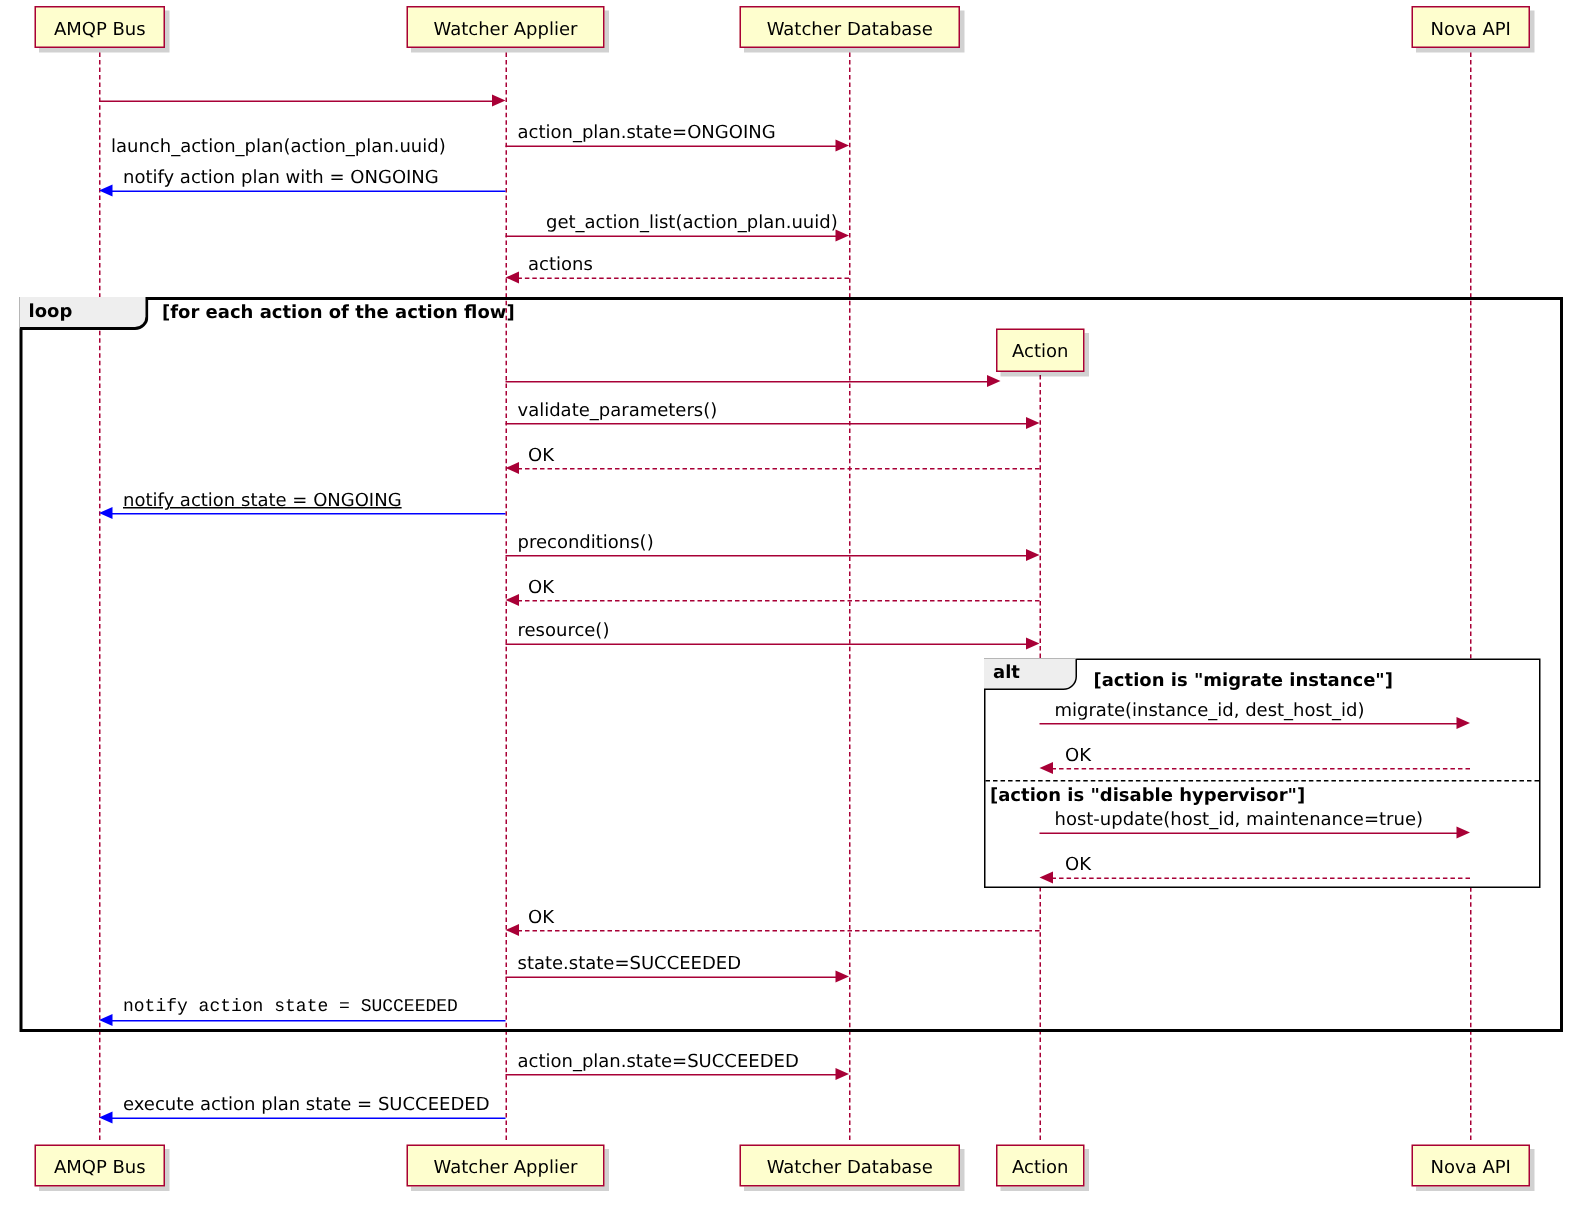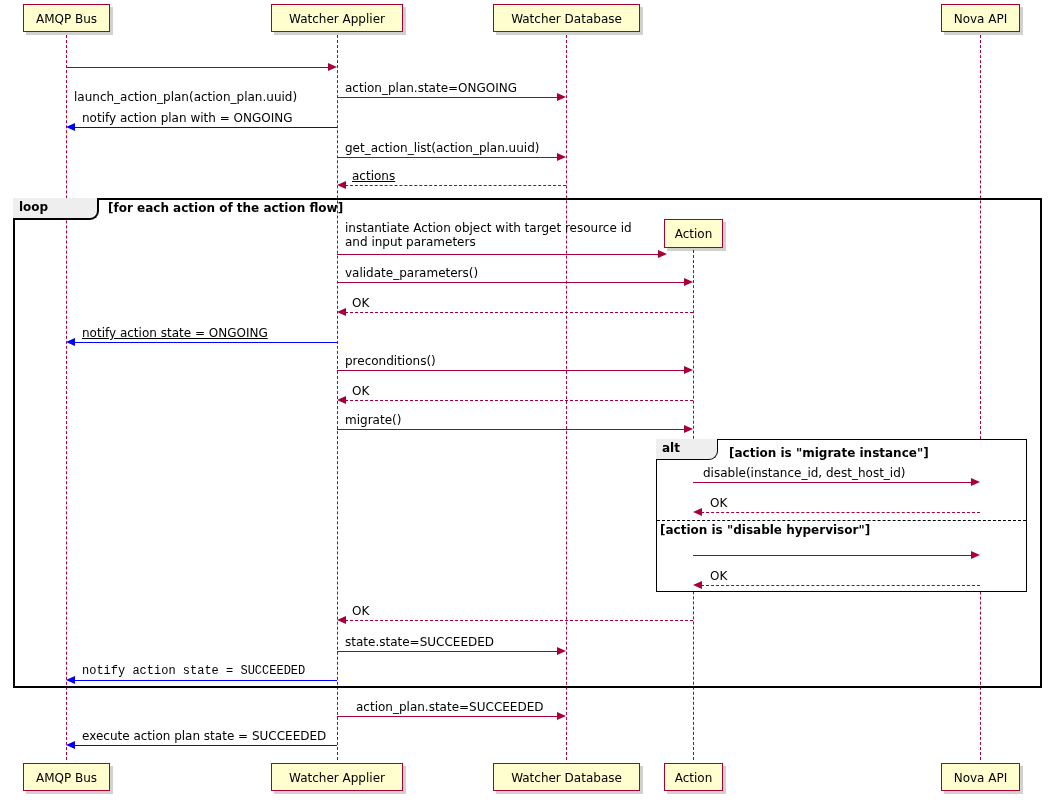--- a/index.html
+++ b/index.html
@@ -168,30 +168,28 @@
   <div class="arrow-head right" style="left:328px; top:63px;"></div>
 
   <div class="msg-label" style="left:345px; top:81px;">action_plan.state=ONGOING</div>
   <div class="arrow-line solid-line" style="left:337px; top:97px; width:223px;"></div>
   <div class="arrow-head right" style="left:557px; top:93px;"></div>
 
   <div class="msg-label" style="left:82px; top:111px;">notify action plan with = ONGOING</div>
   <div class="arrow-line solid-line blue" style="left:69px; top:127px; width:268px;"></div>
   <div class="arrow-head left blue" style="left:66px; top:123px;"></div>
 
-  <div class="msg-label" style="left:345px; top:141px;">get_action_list(action_plan.uuid)</div>
+  <div class="msg-label" style="left:364px; top:141px;">get_action_list(action_plan.uuid)</div>
   <div class="arrow-line solid-line" style="left:337px; top:157px; width:223px;"></div>
   <div class="arrow-head right" style="left:557px; top:153px;"></div>
 
-  <div class="msg-label" style="left:352px; top:169px;text-decoration:underline;">actions</div>
+  <div class="msg-label" style="left:352px; top:169px;">actions</div>
   <div class="arrow-line dashed-line" style="left:340px; top:185px; width:226px;"></div>
   <div class="arrow-head left" style="left:337px; top:181px;"></div>
 
-  <div class="msg-label" style="left:345px; top:221px;"><span>instantiate Action object with target resource id
-and input parameters</span></div>
   <div class="arrow-line solid-line" style="left:337px; top:254px; width:324px;"></div>
   <div class="arrow-head right" style="left:658px; top:250px;"></div>
 
   <div class="msg-label" style="left:345px; top:266px;">validate_parameters()</div>
   <div class="arrow-line solid-line" style="left:337px; top:282px; width:350px;"></div>
   <div class="arrow-head right" style="left:684px; top:278px;"></div>
 
   <div class="msg-label" style="left:352px; top:296px;">OK</div>
   <div class="arrow-line dashed-line" style="left:340px; top:312px; width:353px;"></div>
   <div class="arrow-head left" style="left:337px; top:308px;"></div>
@@ -201,52 +199,53 @@
   <div class="arrow-head left blue" style="left:66px; top:338px;"></div>
 
   <div class="msg-label" style="left:345px; top:354px;">preconditions()</div>
   <div class="arrow-line solid-line" style="left:337px; top:370px; width:350px;"></div>
   <div class="arrow-head right" style="left:684px; top:366px;"></div>
 
   <div class="msg-label" style="left:352px; top:384px;">OK</div>
   <div class="arrow-line dashed-line" style="left:340px; top:400px; width:353px;"></div>
   <div class="arrow-head left" style="left:337px; top:396px;"></div>
 
-  <div class="msg-label" style="left:345px; top:413px;">migrate()</div>
+  <div class="msg-label" style="left:345px; top:413px;">resource()</div>
   <div class="arrow-line solid-line" style="left:337px; top:429px; width:350px;"></div>
   <div class="arrow-head right" style="left:684px; top:425px;"></div>
 
-  <div class="msg-label" style="left:703px; top:466px;">disable(instance_id, dest_host_id)</div>
+  <div class="msg-label" style="left:703px; top:466px;">migrate(instance_id, dest_host_id)</div>
   <div class="arrow-line solid-line" style="left:693px; top:482px; width:281px;"></div>
   <div class="arrow-head right" style="left:971px; top:478px;"></div>
 
   <div class="msg-label" style="left:710px; top:496px;">OK</div>
   <div class="arrow-line dashed-line" style="left:696px; top:512px; width:284px;"></div>
   <div class="arrow-head left" style="left:693px; top:508px;"></div>
 
+  <div class="msg-label" style="left:703px; top:539px;">host-update(host_id, maintenance=true)</div>
   <div class="arrow-line solid-line" style="left:693px; top:555px; width:281px;"></div>
   <div class="arrow-head right" style="left:971px; top:551px;"></div>
 
   <div class="msg-label" style="left:710px; top:569px;">OK</div>
   <div class="arrow-line dashed-line" style="left:696px; top:585px; width:284px;"></div>
   <div class="arrow-head left" style="left:693px; top:581px;"></div>
 
   <div class="msg-label" style="left:352px; top:604px;">OK</div>
   <div class="arrow-line dashed-line" style="left:340px; top:620px; width:353px;"></div>
   <div class="arrow-head left" style="left:337px; top:616px;"></div>
 
   <div class="msg-label" style="left:345px; top:635px;">state.state=SUCCEEDED</div>
   <div class="arrow-line solid-line" style="left:337px; top:651px; width:223px;"></div>
   <div class="arrow-head right" style="left:557px; top:647px;"></div>
 
   <div class="msg-label" style="left:82px; top:664px;font-family:Liberation Mono, monospace;">notify action state = SUCCEEDED</div>
   <div class="arrow-line solid-line blue" style="left:69px; top:680px; width:268px;"></div>
   <div class="arrow-head left blue" style="left:66px; top:676px;"></div>
 
-  <div class="msg-label" style="left:345px; top:700px;margin-left:11px;">action_plan.state=SUCCEEDED</div>
+  <div class="msg-label" style="left:345px; top:700px;">action_plan.state=SUCCEEDED</div>
   <div class="arrow-line solid-line" style="left:337px; top:716px; width:223px;"></div>
   <div class="arrow-head right" style="left:557px; top:712px;"></div>
 
   <div class="msg-label" style="left:82px; top:729px;">execute action plan state = SUCCEEDED</div>
   <div class="arrow-line solid-line blue" style="left:69px; top:745px; width:268px;"></div>
   <div class="arrow-head left blue" style="left:66px; top:741px;"></div>
 
   <div class="lifeline-box" style="left:23px; top:763px; width:87px; height:28px; line-height:20px;">
     <span>AMQP Bus</span>
   </div>

